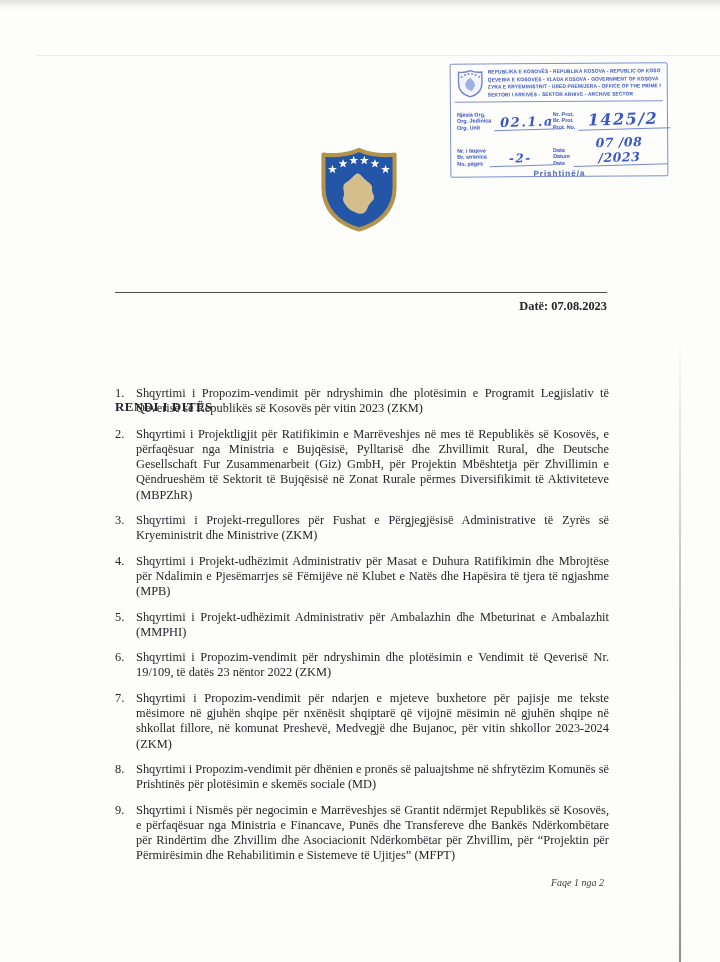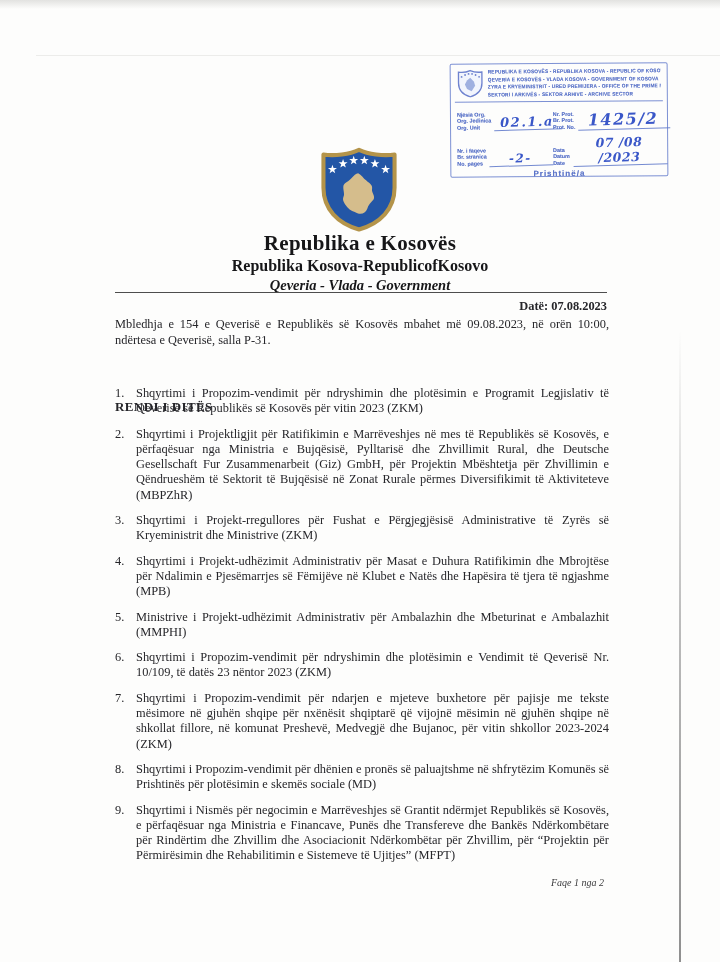--- a/index.html
+++ b/index.html
@@ -140,30 +140,24 @@
     <path d="M50 3.5 C38.5 8.8 20.5 11.2 6.5 9.2 L6.5 50 C6.5 76 24 93.5 50 101 C76 93.5 93.5 76 93.5 50 L93.5 9.2 C79.5 11.2 61.5 8.8 50 3.5 Z" fill="#2356a6" stroke="#b4944a" stroke-width="5" stroke-linejoin="round"></path>
     <use href="#star6" transform="translate(17.5,27.5)"></use>
     <use href="#star6" transform="translate(30.5,20.5)"></use>
     <use href="#star6" transform="translate(43.5,16.5)"></use>
     <use href="#star6" transform="translate(56.5,16.5)"></use>
     <use href="#star6" transform="translate(69.5,20.5)"></use>
     <use href="#star6" transform="translate(82.5,27.5)"></use>
     <path d="M49 32 C53 34 55 38 59 41 C62 44 67 46 66 51 C65 56 70 59 68 64 C65 68 61 71 60 76 C58 81 53 83 48 81 C44 79 39 78 36 74 C33 70 29 66 31 61 C33 57 30 52 31 47 C33 43 38 42 41 38 C44 35 46 32 49 32 Z" fill="#d5bd8c"></path>
   </svg>
 
-  <div class="titles">
-    <div class="t1">Republika e Kosovës</div>
-    <div class="t2">Republika Kosova-RepublicofKosovo</div>
-    <div class="t3">Qeveria - Vlada - Government</div>
-  </div>
 
   <div class="rule"></div>
   <div class="dateline">Datë: 07.08.2023</div>
 
-  <p class="intro">Mbledhja e 154 e Qeverisë e Republikës së Kosovës mbahet më 09.08.2023, në orën 10:00, ndërtesa e Qeverisë, salla P-31.</p>
 
   <div class="agenda-heading">RENDI I DITËS</div>
 
   <div class="agenda">
     <div class="item">
       <span class="num">1.</span>
       <span class="txt">Shqyrtimi i Propozim-vendimit për ndryshimin dhe plotësimin e Programit Legjislativ të Qeverisë së Republikës së Kosovës për vitin 2023 (ZKM)</span>
     </div>
     <div class="item">
       <span class="num">2.</span>
@@ -172,25 +166,25 @@
     <div class="item">
       <span class="num">3.</span>
       <span class="txt">Shqyrtimi i Projekt-rregullores për Fushat e Përgjegjësisë Administrative të Zyrës së Kryeministrit dhe Ministrive (ZKM)</span>
     </div>
     <div class="item">
       <span class="num">4.</span>
       <span class="txt">Shqyrtimi i Projekt-udhëzimit Administrativ për Masat e Duhura Ratifikimin dhe Mbrojtëse për Ndalimin e Pjesëmarrjes së Fëmijëve në Klubet e Natës dhe Hapësira të tjera të ngjashme (MPB)</span>
     </div>
     <div class="item">
       <span class="num">5.</span>
-      <span class="txt">Ministrive i Projekt-udhëzimit Administrativ për Ambalazhin dhe Mbeturinat e Ambalazhit (MMPHI)</span>
+      <span class="txt">Shqyrtimi i Projekt-udhëzimit Administrativ për Ambalazhin dhe Mbeturinat e Ambalazhit (MMPHI)</span>
     </div>
     <div class="item">
       <span class="num">6.</span>
-      <span class="txt">Shqyrtimi i Propozim-vendimit për ndryshimin dhe plotësimin e Vendimit të Qeverisë Nr. 10/109, të datës 23 nëntor 2023 (ZKM)</span>
+      <span class="txt">Shqyrtimi i Propozim-vendimit për ndryshimin dhe plotësimin e Vendimit të Qeverisë Nr. 19/109, të datës 23 nëntor 2022 (ZKM)</span>
     </div>
     <div class="item">
       <span class="num">7.</span>
       <span class="txt">Shqyrtimi i Propozim-vendimit për ndarjen e mjeteve buxhetore për pajisje me tekste mësimore në gjuhën shqipe për nxënësit shqiptarë që vijojnë mësimin në gjuhën shqipe në shkollat fillore, në komunat Preshevë, Medvegjë dhe Bujanoc, për vitin shkollor 2023-2024 (ZKM)</span>
     </div>
     <div class="item">
       <span class="num">8.</span>
       <span class="txt">Shqyrtimi i Propozim-vendimit për dhënien e pronës së paluajtshme në shfrytëzim Komunës së Prishtinës për plotësimin e skemës sociale (MD)</span>
     </div>
     <div class="item">

